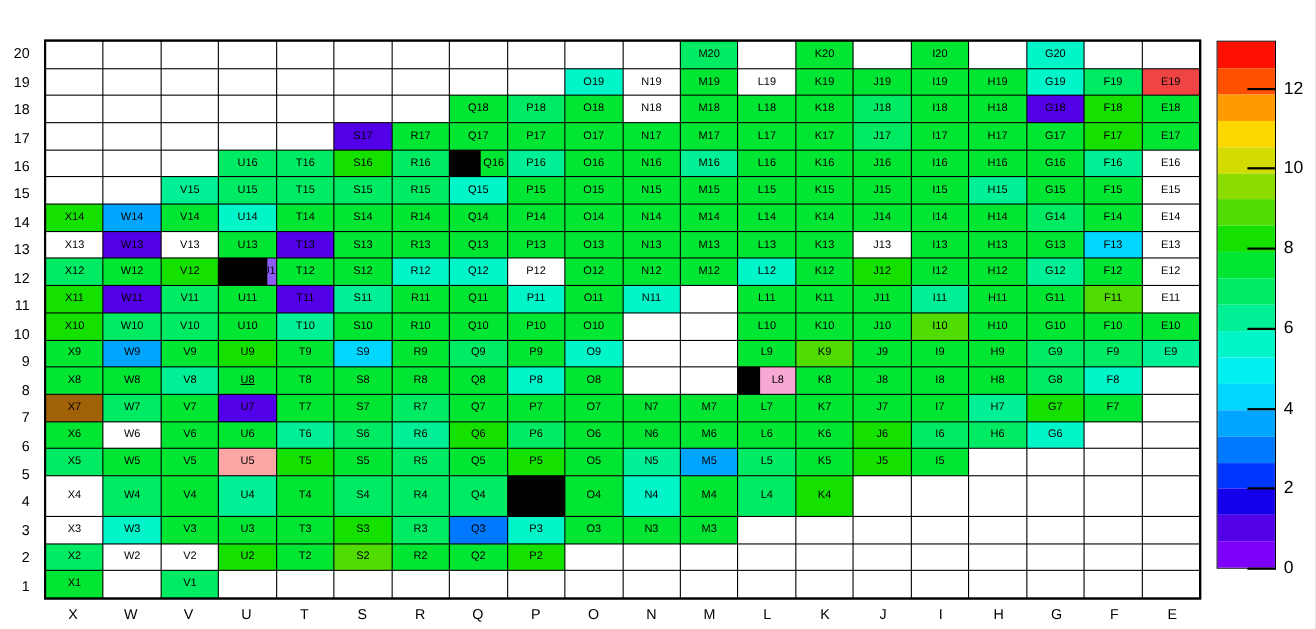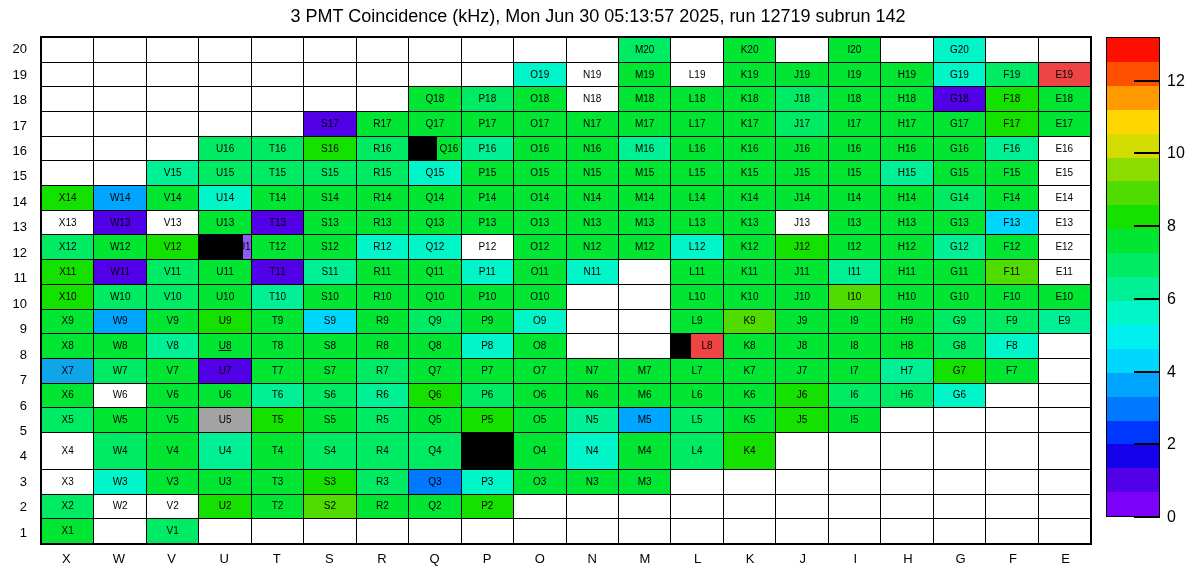--- a/index.html
+++ b/index.html
@@ -46,21 +46,20 @@
   }
   .cbar-tick-label{
     position:absolute;left:1167px;width:30px;height:18px;line-height:18px;
     font-size:16px;text-align:left;
   }
 </style>
 </head>
 <body>
 
 <div class="stage">
-  <div class="chart-title">3 PMT Coincidence (kHz), Mon Jun 30 05:13:57 2025, run 12719 subrun 142</div>
   <div class="row-labels" id="row-labels">
       <div class="row-label">20</div>
       <div class="row-label">19</div>
       <div class="row-label">18</div>
       <div class="row-label">17</div>
       <div class="row-label">16</div>
       <div class="row-label">15</div>
       <div class="row-label">14</div>
       <div class="row-label">13</div>
       <div class="row-label">12</div>
@@ -322,29 +321,29 @@
       <div class="cell" style="background: rgb(0, 240, 150);">V8</div>
       <div class="cell" style="background: rgb(0, 230, 50); text-decoration: underline;">U8</div>
       <div class="cell" style="background: rgb(0, 230, 50);">T8</div>
       <div class="cell" style="background: rgb(0, 230, 50);">S8</div>
       <div class="cell" style="background: rgb(0, 230, 50);">R8</div>
       <div class="cell" style="background: rgb(0, 230, 50);">Q8</div>
       <div class="cell" style="background: rgb(0, 245, 200);">P8</div>
       <div class="cell" style="background: rgb(0, 230, 50);">O8</div>
       <div class="cell" style="background: rgb(255, 255, 255);"></div>
       <div class="cell" style="background: rgb(255, 255, 255);"></div>
-      <div class="cell" style="background: #ef4444; margin-left: 20px;">L8</div>
+      <div class="cell" style="background: #f9a8d4; margin-left: 20px;">L8</div>
       <div class="cell" style="background: rgb(0, 230, 50);">K8</div>
       <div class="cell" style="background: rgb(0, 230, 50);">J8</div>
       <div class="cell" style="background: rgb(0, 230, 50);">I8</div>
       <div class="cell" style="background: rgb(0, 230, 50);">H8</div>
       <div class="cell" style="background: rgb(0, 235, 100);">G8</div>
       <div class="cell" style="background: rgb(0, 245, 200);">F8</div>
       <div class="cell" style="background: rgb(255, 255, 255);"></div>
-      <div class="cell" style="background: #0ea5e9;">X7</div>
+      <div class="cell" style="background: #a16207;">X7</div>
       <div class="cell" style="background: rgb(0, 235, 100);">W7</div>
       <div class="cell" style="background: rgb(0, 230, 50);">V7</div>
       <div class="cell" style="background: rgb(82, 0, 232);">U7</div>
       <div class="cell" style="background: rgb(0, 230, 50);">T7</div>
       <div class="cell" style="background: rgb(0, 230, 50);">S7</div>
       <div class="cell" style="background: rgb(0, 235, 100);">R7</div>
       <div class="cell" style="background: rgb(0, 230, 50);">Q7</div>
       <div class="cell" style="background: rgb(0, 230, 50);">P7</div>
       <div class="cell" style="background: rgb(0, 230, 50);">O7</div>
       <div class="cell" style="background: rgb(0, 230, 50);">N7</div>
@@ -373,21 +372,21 @@
       <div class="cell" style="background: rgb(0, 230, 50);">K6</div>
       <div class="cell" style="background: rgb(20, 225, 0);">J6</div>
       <div class="cell" style="background: rgb(0, 235, 100);">I6</div>
       <div class="cell" style="background: rgb(0, 235, 100);">H6</div>
       <div class="cell" style="background: rgb(0, 245, 200);">G6</div>
       <div class="cell" style="background: rgb(255, 255, 255);"></div>
       <div class="cell" style="background: rgb(255, 255, 255);"></div>
       <div class="cell" style="background: rgb(0, 235, 100);">X5</div>
       <div class="cell" style="background: rgb(0, 230, 50);">W5</div>
       <div class="cell" style="background: rgb(0, 230, 50);">V5</div>
-      <div class="cell" style="background: #a3a3a3;">U5</div>
+      <div class="cell" style="background: #fca5a5;">U5</div>
       <div class="cell" style="background: rgb(20, 225, 0);">T5</div>
       <div class="cell" style="background: rgb(0, 230, 50);">S5</div>
       <div class="cell" style="background: rgb(0, 235, 100);">R5</div>
       <div class="cell" style="background: rgb(0, 230, 50);">Q5</div>
       <div class="cell" style="background: rgb(20, 225, 0);">P5</div>
       <div class="cell" style="background: rgb(0, 230, 50);">O5</div>
       <div class="cell" style="background: rgb(0, 240, 150);">N5</div>
       <div class="cell" style="background: rgb(0, 165, 255);">M5</div>
       <div class="cell" style="background: rgb(0, 235, 100);">L5</div>
       <div class="cell" style="background: rgb(0, 230, 50);">K5</div>

